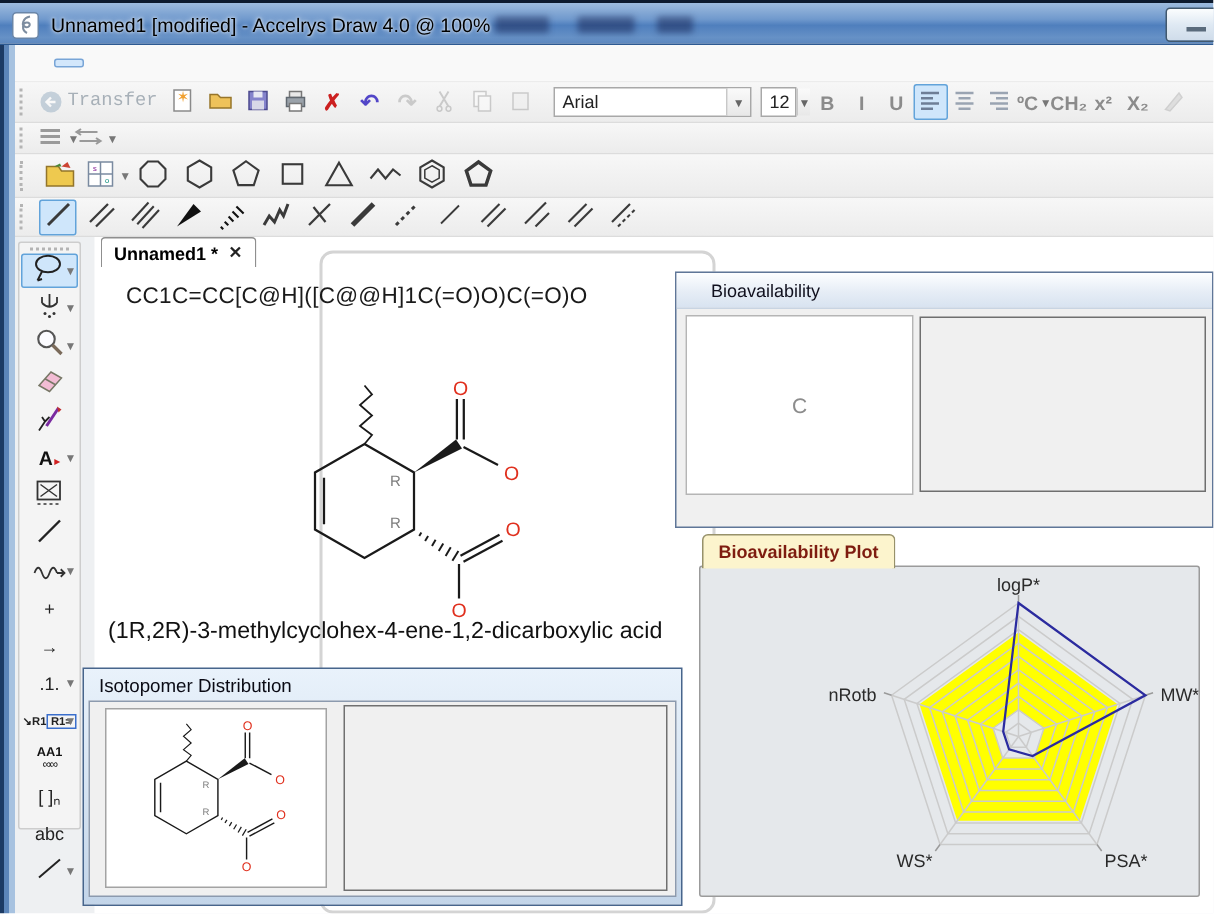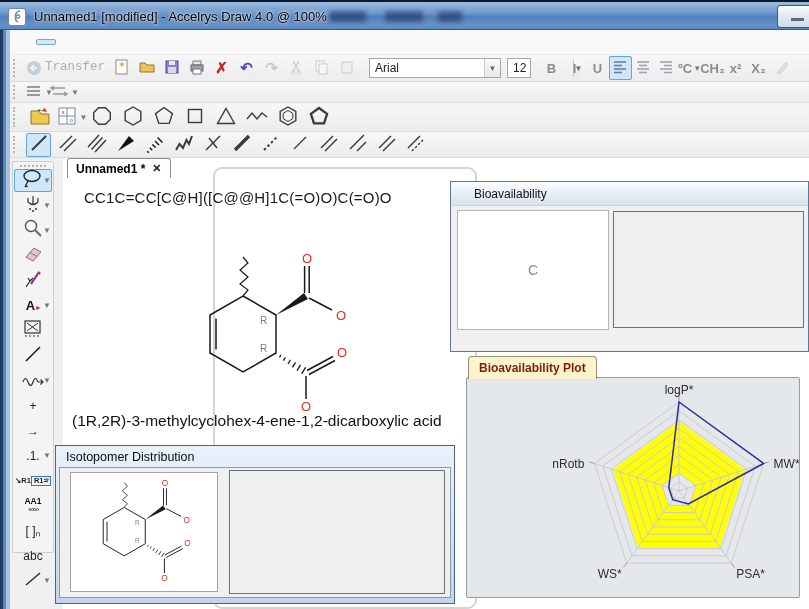--- a/index.html
+++ b/index.html
@@ -30,21 +30,21 @@
   #tbar4{top:132px;height:26px;}
   .grip{width:6px;height:70%;border-left:2px dotted #b4b4b4;margin:0 5px 0 3px;}
   .tbtn{width:23px;height:22px;display:flex;align-items:center;justify-content:center;
     border:1px solid transparent;border-radius:2px;color:#444;font-size:13px;position:relative;flex:0 0 auto;}
   .tbtn.selected{background:#cfe6fb;border:1px solid #62a3da;}
   .tbtn.disabled{opacity:.45;filter:grayscale(1);}
   .drop-arrow{font-size:8px;color:#777;margin-left:1px;flex:0 0 auto;}
   #transfer{display:flex;align-items:flex-start;opacity:.55;margin-right:4px;font-family:Liberation Mono, monospace;}
   #transfer .lbl{font-size:12.5px;color:#6a7a88;margin-left:3px;}
   .combo{height:20px;background:#fff;border:1px solid #a8a8a8;display:flex;align-items:center;
-    font-size:12px;color:#222;box-sizing:border-box;margin:0 3px;gap:42px;}
+    font-size:12px;color:#222;box-sizing:border-box;margin:0 3px;}
   .combo .val{padding:0 5px;flex:1;}
   .combo .arr{width:15px;height:100%;border-left:1px solid #c8c8c8;display:flex;align-items:center;justify-content:center;
     font-size:8px;color:#666;background:linear-gradient(#fafafa,#e8e8e8);}
   #font-combo{width:132px;margin-left:10px;}
   #size-combo{width:24px;}
   .fmt{font-size:13px;color:#8b8b8b;font-weight:bold;width:21px;}
   
   #left-border{position:absolute;left:0;top:30px;width:10px;height:579px;
     background:linear-gradient(90deg,#1c3a64 0 3px,#5c85b9 3px 6px,#a7c2e0 6px 10px);}
   #workspace{position:absolute;left:10px;top:158px;width:799px;height:451px;background:#eef0f2;}

